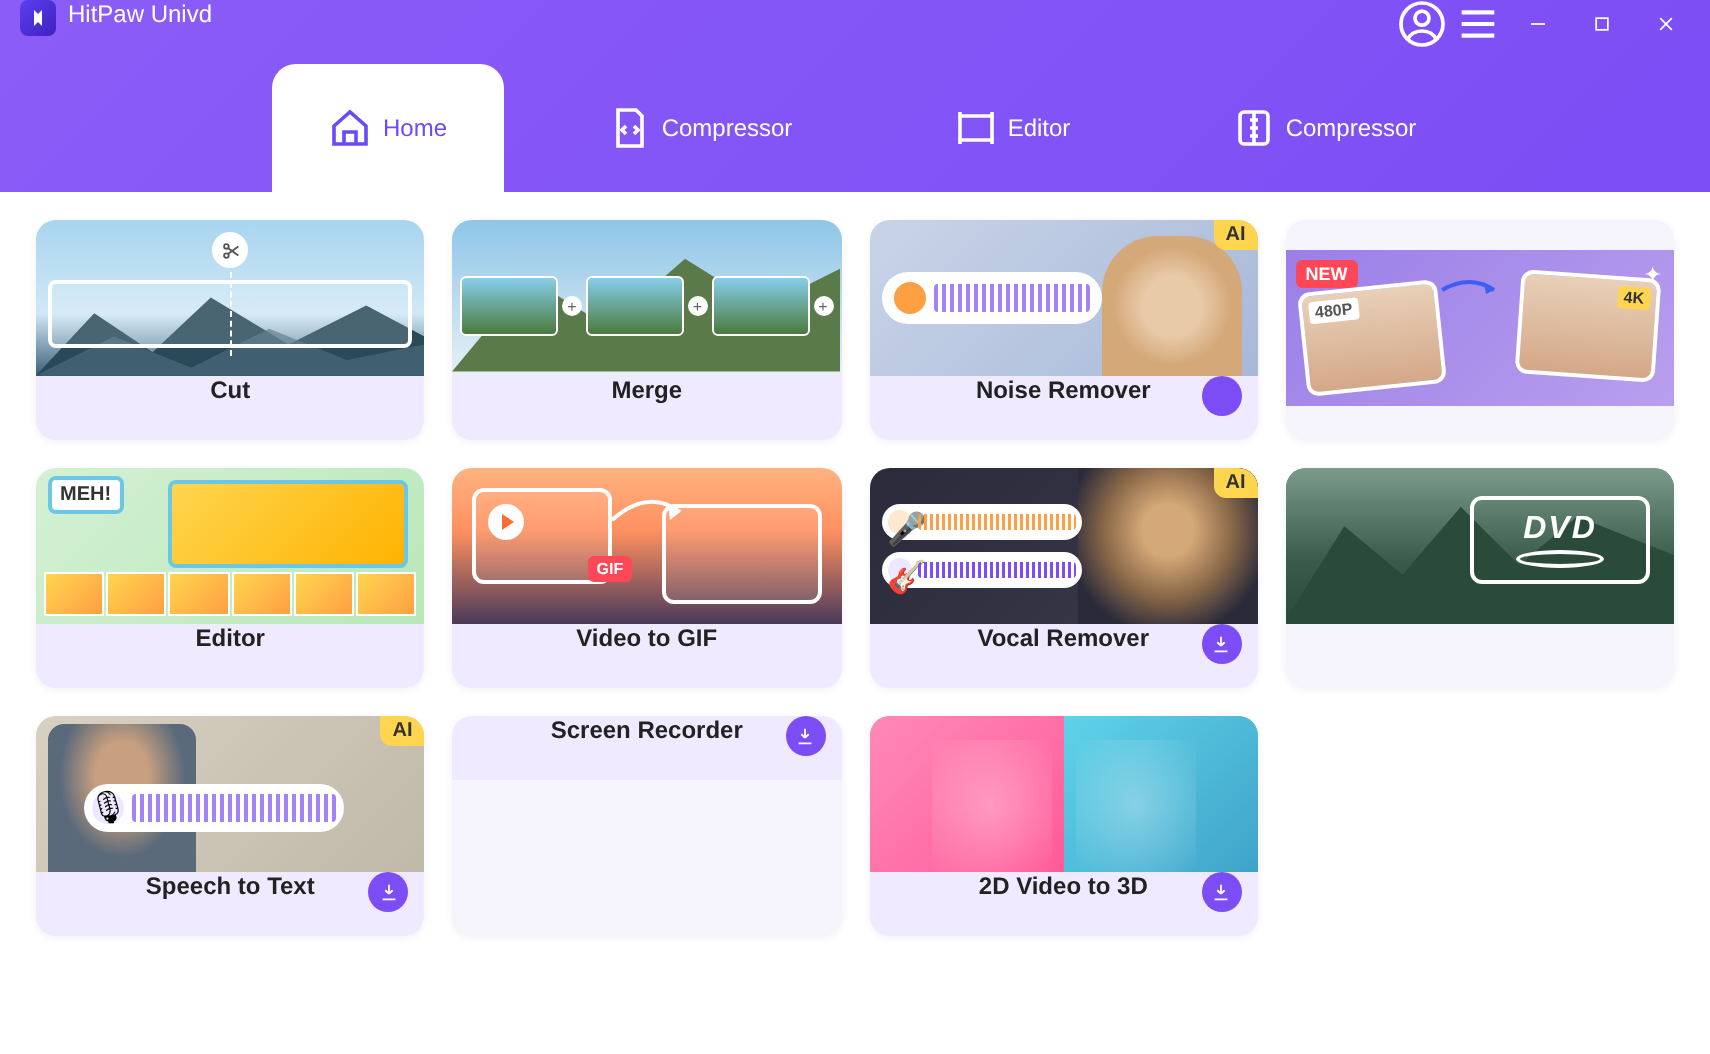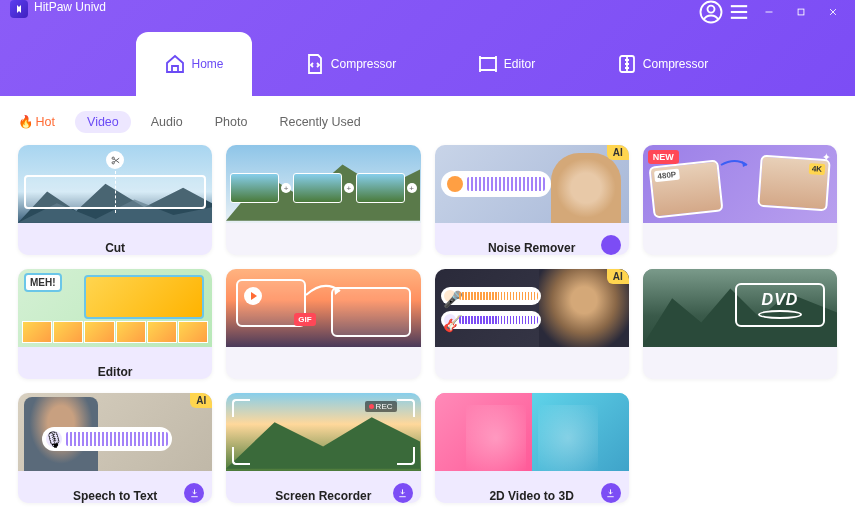--- a/index.html
+++ b/index.html
@@ -34,21 +34,21 @@
 .filters { display:flex; align-items:center; gap:8px; margin-bottom:12px; font-size:12.5px; }
 .filter { padding:4px 12px; border-radius:12px; color:#666; cursor:pointer; }
 .filter.hot { color:#ff6b35; font-weight:500; padding-left:0; }
 .filter.active { background:#ede7ff; color:#6b4bf5; font-weight:500; }
 .fire { color:#ff6b35; margin-right:2px; }
 
 .grid { display:grid; grid-template-columns: repeat(4, 1fr); gap:14px 14px; }
 
 .card { border-radius:10px; overflow:hidden; cursor:pointer; box-shadow:0 1px 4px rgba(0,0,0,0.06); background:#f5f3fb; position:relative; }
 .thumb { height:78px; position:relative; overflow:hidden; }
-.footer { height:32px; display:flex; align-items:flex-end; justify-content:center; position:relative; background:#efeaff; }
+.footer { height:32px; display:flex; align-items:flex-start; justify-content:center; position:relative; background:#efeaff; }
 .card-title { font-size:12px; font-weight:600; color:#222; }
 .dl { position:absolute; right:8px; width:20px; height:20px; border-radius:50%; background:#7c4df5; display:flex; align-items:center; justify-content:center; }
 .dl svg { width:11px; height:11px; fill:#fff; }
 .badge-ai { position:absolute; top:0; right:0; background:#ffd54f; color:#333; font-size:10px; font-weight:700; padding:2px 6px; border-radius:0 0 0 6px; }
 .badge-new { position:absolute; top:5px; left:5px; background:#ff4757; color:#fff; font-size:9px; font-weight:700; padding:2px 5px; border-radius:3px; }
 
 
 .scissors { position:absolute; top:6px; left:50%; transform:translateX(-50%); width:18px; height:18px; background:#fff; border-radius:50%; display:flex; align-items:center; justify-content:center; }
 .sky { background:linear-gradient(180deg,#a8d5f0 0%,#d0e8f5 60%,#3b5f7a 100%); }
 .mountains { position:absolute; bottom:0; width:100%; height:60%; }
@@ -59,21 +59,21 @@
 .merge-row { position:absolute; top:28px; left:4px; right:4px; display:flex; gap:2px; align-items:center; }
 .merge-tile { flex:1; height:30px; background:linear-gradient(180deg,#87ceeb,#4a7a3a); border:1.5px solid #fff; border-radius:3px; }
 .merge-plus { width:10px; height:10px; background:#fff; border-radius:50%; font-size:8px; display:flex; align-items:center; justify-content:center; color:#666; }
 
 .noise-bg { background:linear-gradient(135deg,#c8d4e8,#a8b8d8); }
 .headphone-girl { position:absolute; right:8px; top:8px; bottom:0; width:70px; background:radial-gradient(ellipse at center,#e8c9a8 30%,#d4a878 60%); border-radius:40% 40% 0 0; }
 .wave-pill { position:absolute; left:6px; top:26px; width:110px; height:26px; background:#fff; border-radius:13px; display:flex; align-items:center; padding:0 6px; gap:4px; }
 .wave-dot { width:16px; height:16px; border-radius:50%; background:#ff9f43; }
 .wave-bars { flex:1; height:14px; background:repeating-linear-gradient(90deg,#7c4df5 0 2px,transparent 2px 4px); opacity:0.7; border-radius:2px; }
 
-.enhance-bg { background:linear-gradient(135deg,#9b7fe8,#b89fee); }
+.enhance-bg { background:linear-gradient(135deg,#9b7fe8,#b89fee);margin-top:15px; }
 .enh-card { position:absolute; width:70px; height:52px; border-radius:6px; background:linear-gradient(180deg,#e8d0b8,#d4a888); border:2px solid #fff; }
 .enh-card.c1 { left:8px; top:18px; transform:rotate(-6deg); }
 .enh-card.c2 { right:8px; top:12px; transform:rotate(4deg); }
 .enh-tag { position:absolute; font-size:8px; font-weight:700; background:#fff; padding:1px 3px; border-radius:2px; }
 .enh-arrow { position:absolute; top:14px; left:76px; width:32px; height:12px; }
 
 .editor-bg { background:linear-gradient(135deg,#d4f0d4,#b8e8b8); }
 .ed-main { position:absolute; top:6px; right:8px; width:120px; height:44px; background:linear-gradient(135deg,#ffd54f,#ffb300); border:2px solid #6bc6e8; border-radius:4px; }
 .ed-meh { position:absolute; top:4px; left:6px; background:#fff; border:2px solid #6bc6e8; border-radius:4px; padding:2px 4px; font-size:10px; font-weight:800; color:#333; }
 .ed-strip { position:absolute; bottom:4px; left:4px; right:4px; height:22px; display:flex; gap:1px; }
@@ -201,27 +201,20 @@
             <rect x="5" y="4" width="14" height="16" rx="2"></rect>
             <path d="M12 4v16M10 8h4M10 12h4M10 16h4"></path>
           </svg>
         </span>
       <span class="label">Compressor</span>
     </div>
   </div>
 </div>
 
 <div class="content">
-  <div class="filters">
-    <span class="filter hot"><span class="fire">🔥</span><span>Hot</span></span>
-    <span class="filter active">Video</span>
-    <span class="filter">Audio</span>
-    <span class="filter">Photo</span>
-    <span class="filter">Recently Used</span>
-  </div>
 
   <div class="grid">
 
     <div class="card">
       <div class="thumb sky">
         <svg class="mountains" viewBox="0 0 200 60" preserveAspectRatio="none">
             <polygon points="0,60 30,20 60,45 90,10 130,40 170,15 200,35 200,60" fill="#2a4a5a"></polygon>
             <polygon points="0,60 40,35 80,55 120,30 160,50 200,40 200,60" fill="#4a6a7a" opacity="0.7"></polygon>
           </svg>
         <div class="cut-strip"></div>
@@ -246,20 +239,23 @@
           </svg>
         <div class="merge-row">
           <div class="merge-tile"></div>
             <div class="merge-plus">+</div>
           <div class="merge-tile"></div>
             <div class="merge-plus">+</div>
           <div class="merge-tile"></div>
             <div class="merge-plus">+</div>
         </div>
       </div>
+      <div class="footer">
+          <span class="card-title">Merge</span>
+        </div>
     </div>
 
     <div class="card">
       <div class="thumb noise-bg">
         <div class="headphone-girl"></div>
         <div class="wave-pill">
             <div class="wave-dot"></div>
             <div class="wave-bars"></div>
           </div>
         <div class="badge-ai">AI</div>
@@ -313,35 +309,46 @@
       <div class="thumb gif-bg">
         <div class="gif-frame f1"></div>
         <div class="gif-frame f2"></div>
         <svg style="position:absolute;top:8px;left:78px" width="40" height="24" viewBox="0 0 40 24">
             <path d="M2 18 Q20 2 36 14" fill="none" stroke="#fff" stroke-width="2"></path>
             <polygon points="36,14 30,10 31,18" fill="#fff"></polygon>
           </svg>
         <div class="gif-play"></div>
         <div class="gif-badge">GIF</div>
       </div>
+      <div class="footer">
+          <span class="card-title">Video to GIF</span>
+        </div>
     </div>
 
     <div class="card">
       <div class="thumb vocal-bg">
         <div class="vocal-girl"></div>
         <div class="vocal-pill p1" style="color:#ff9f43">
             <div class="vp-ico" style="background:#ffe8d0">🎤</div>
             <div class="vp-wave"></div>
           </div>
         <div class="vocal-pill p2" style="color:#7c4df5">
             <div class="vp-ico" style="background:#ede7ff">🎸</div>
             <div class="vp-wave"></div>
           </div>
         <div class="badge-ai">AI</div>
       </div>
+      <div class="footer">
+          <span class="card-title">Vocal Remover</span>
+        <div class="dl">
+            <svg viewBox="0 0 24 24">
+              <path d="M12 3v10m0 0l-4-4m4 4l4-4M5 19h14" fill="none" stroke="#fff" stroke-width="2"></path>
+            </svg>
+          </div>
+      </div>
     </div>
 
     <div class="card">
       <div class="thumb dvd-bg">
         <div class="dvd-mtn"></div>
         <svg style="position:absolute;inset:0" viewBox="0 0 200 78" preserveAspectRatio="none">
             <polygon points="0,78 30,30 60,55 90,20 120,50 150,25 200,45 200,78" fill="#2a4a3a"></polygon>
           </svg>
         <div class="dvd-logo">
             <div class="dvd-txt">DVD</div>
@@ -363,33 +370,20 @@
           <span class="card-title">Speech to Text</span>
         <div class="dl">
             <svg viewBox="0 0 24 24">
               <path d="M12 3v10m0 0l-4-4m4 4l4-4M5 19h14" fill="none" stroke="#fff" stroke-width="2"></path>
             </svg>
           </div>
       </div>
     </div>
 
     <div class="card">
-      <div class="thumb rec-bg">
-        <svg style="position:absolute;inset:0" viewBox="0 0 200 78" preserveAspectRatio="none">
-            <polygon points="0,78 50,30 100,55 150,25 200,50 200,78" fill="#3a6a3a"></polygon>
-          </svg>
-        <div class="rec-c tl"></div>
-          <div class="rec-c tr"></div>
-          <div class="rec-c bl"></div>
-          <div class="rec-c br"></div>
-        <div class="rec-badge">
-            <div class="rec-dot"></div>
-            <span>REC</span>
-          </div>
-      </div>
       <div class="footer">
           <span class="card-title">Screen Recorder</span>
         <div class="dl">
             <svg viewBox="0 0 24 24">
               <path d="M12 3v10m0 0l-4-4m4 4l4-4M5 19h14" fill="none" stroke="#fff" stroke-width="2"></path>
             </svg>
           </div>
       </div>
     </div>
 

